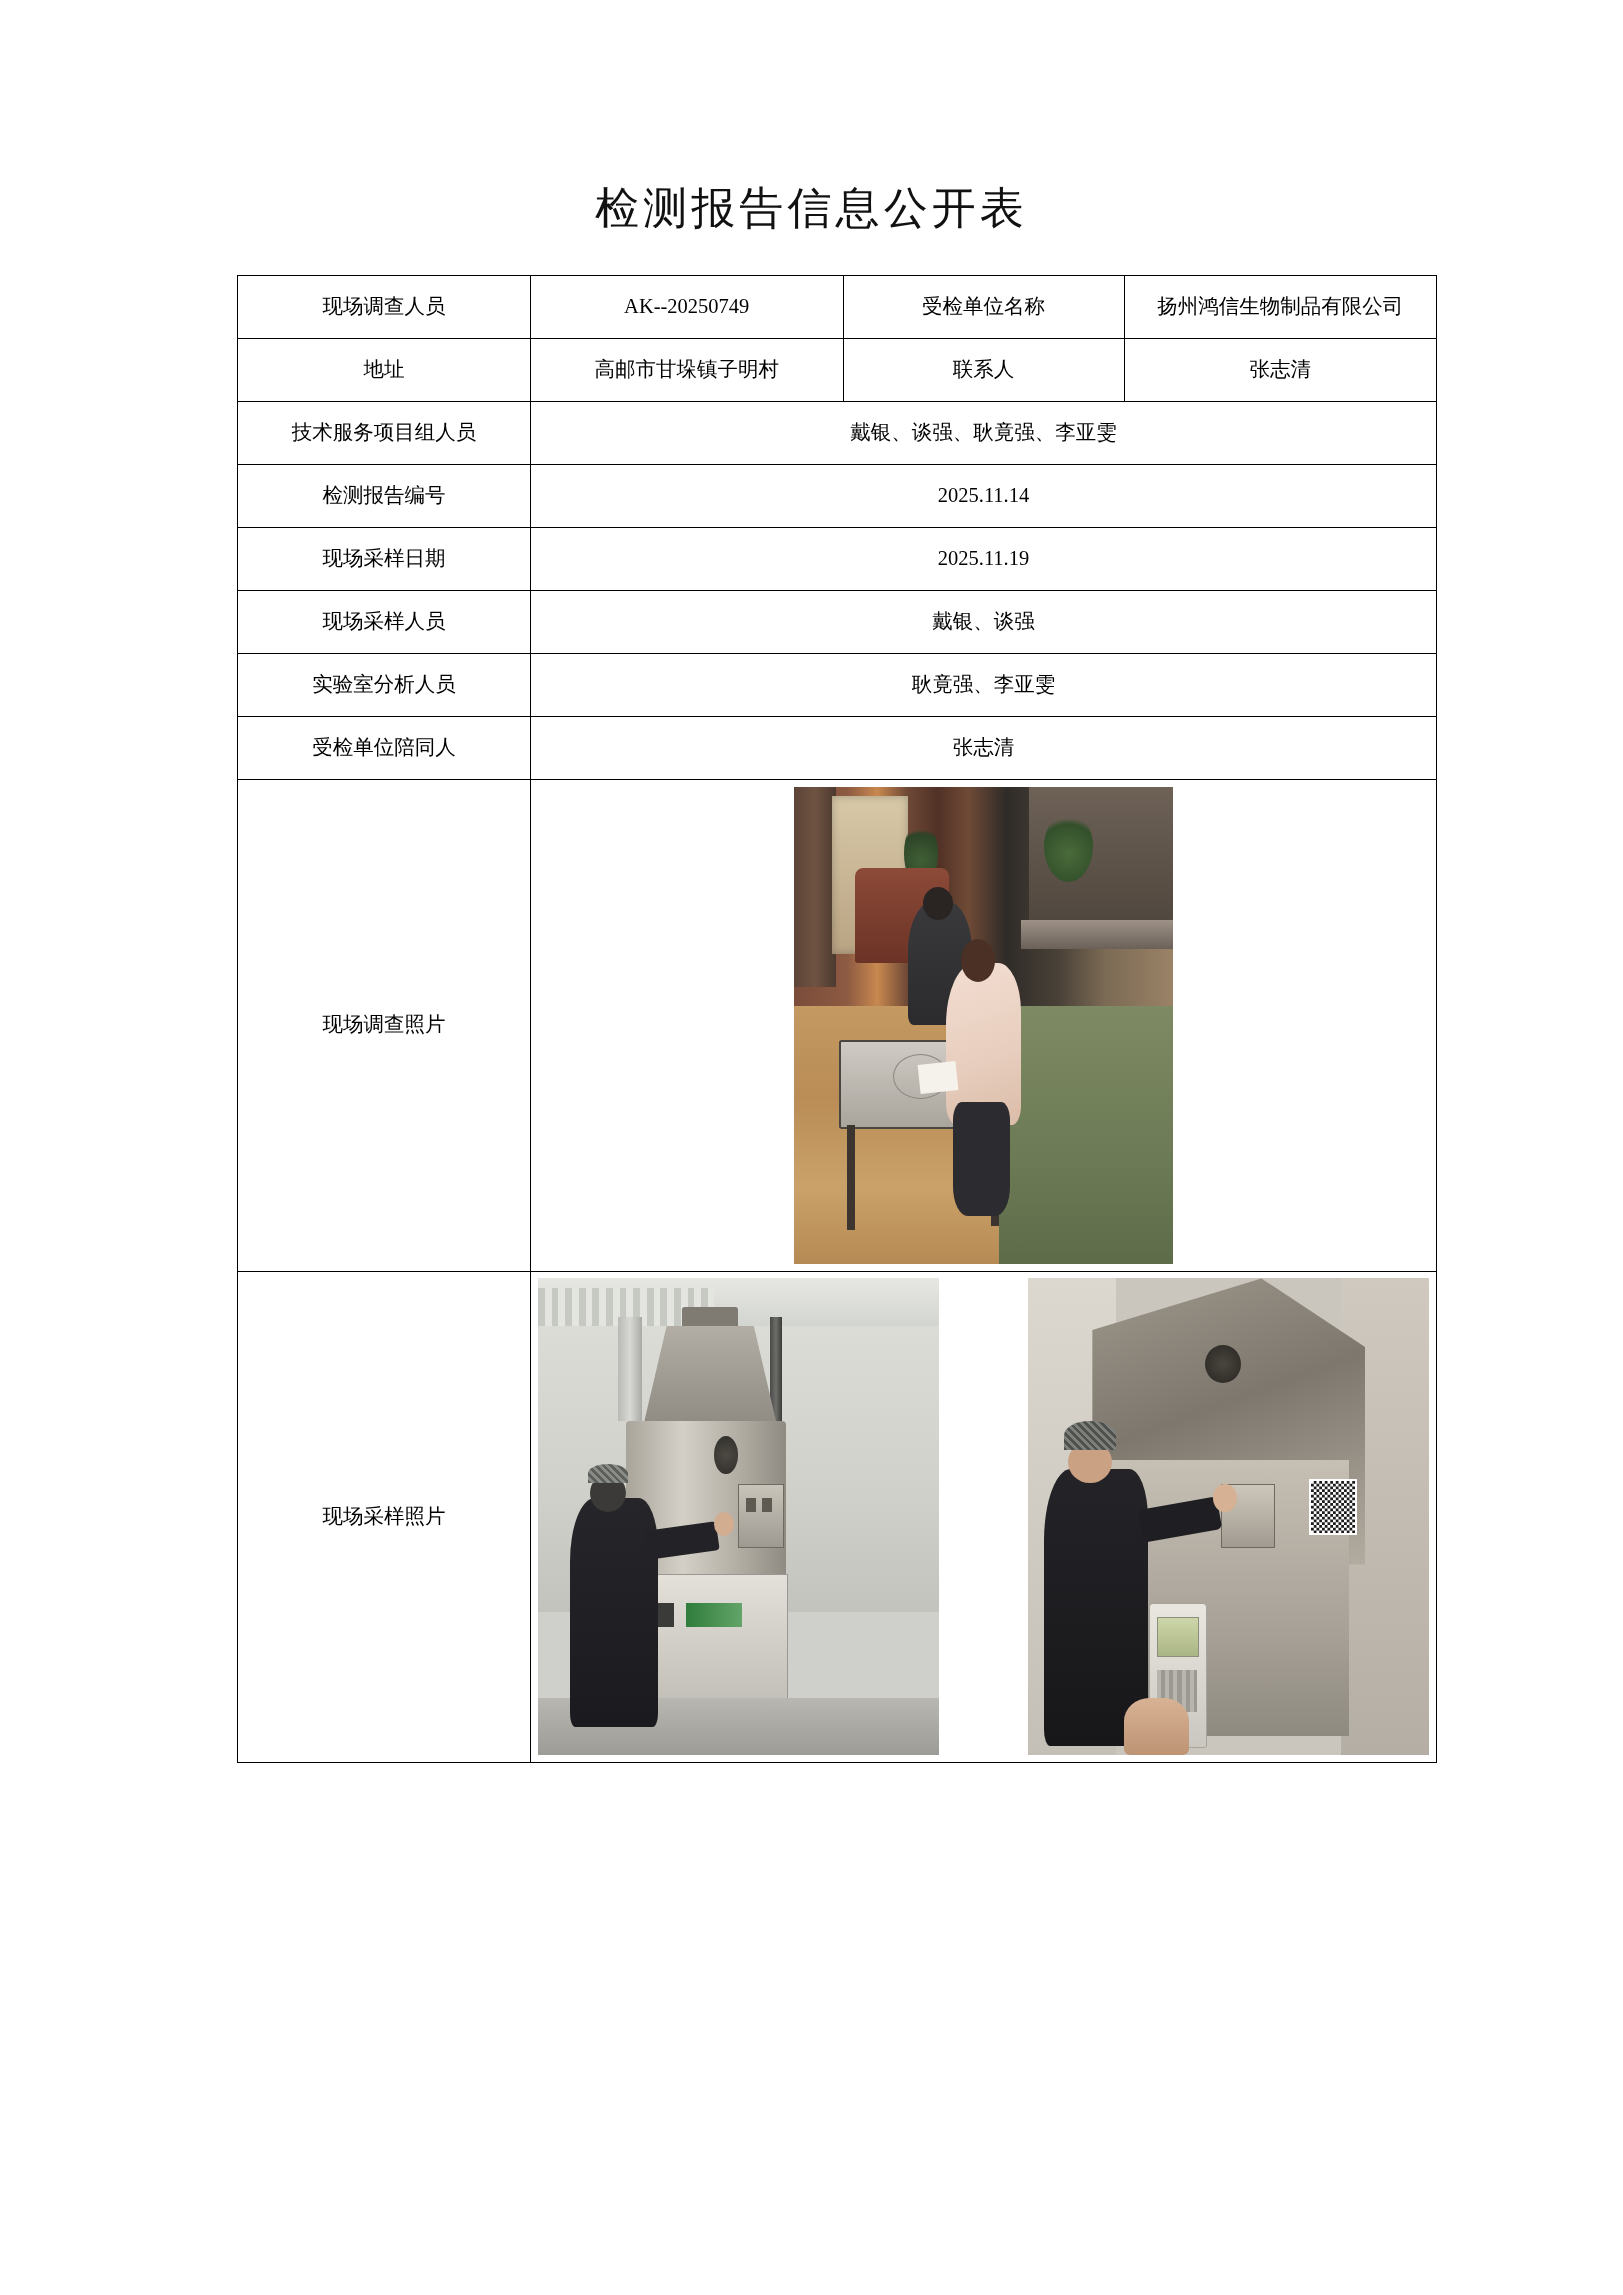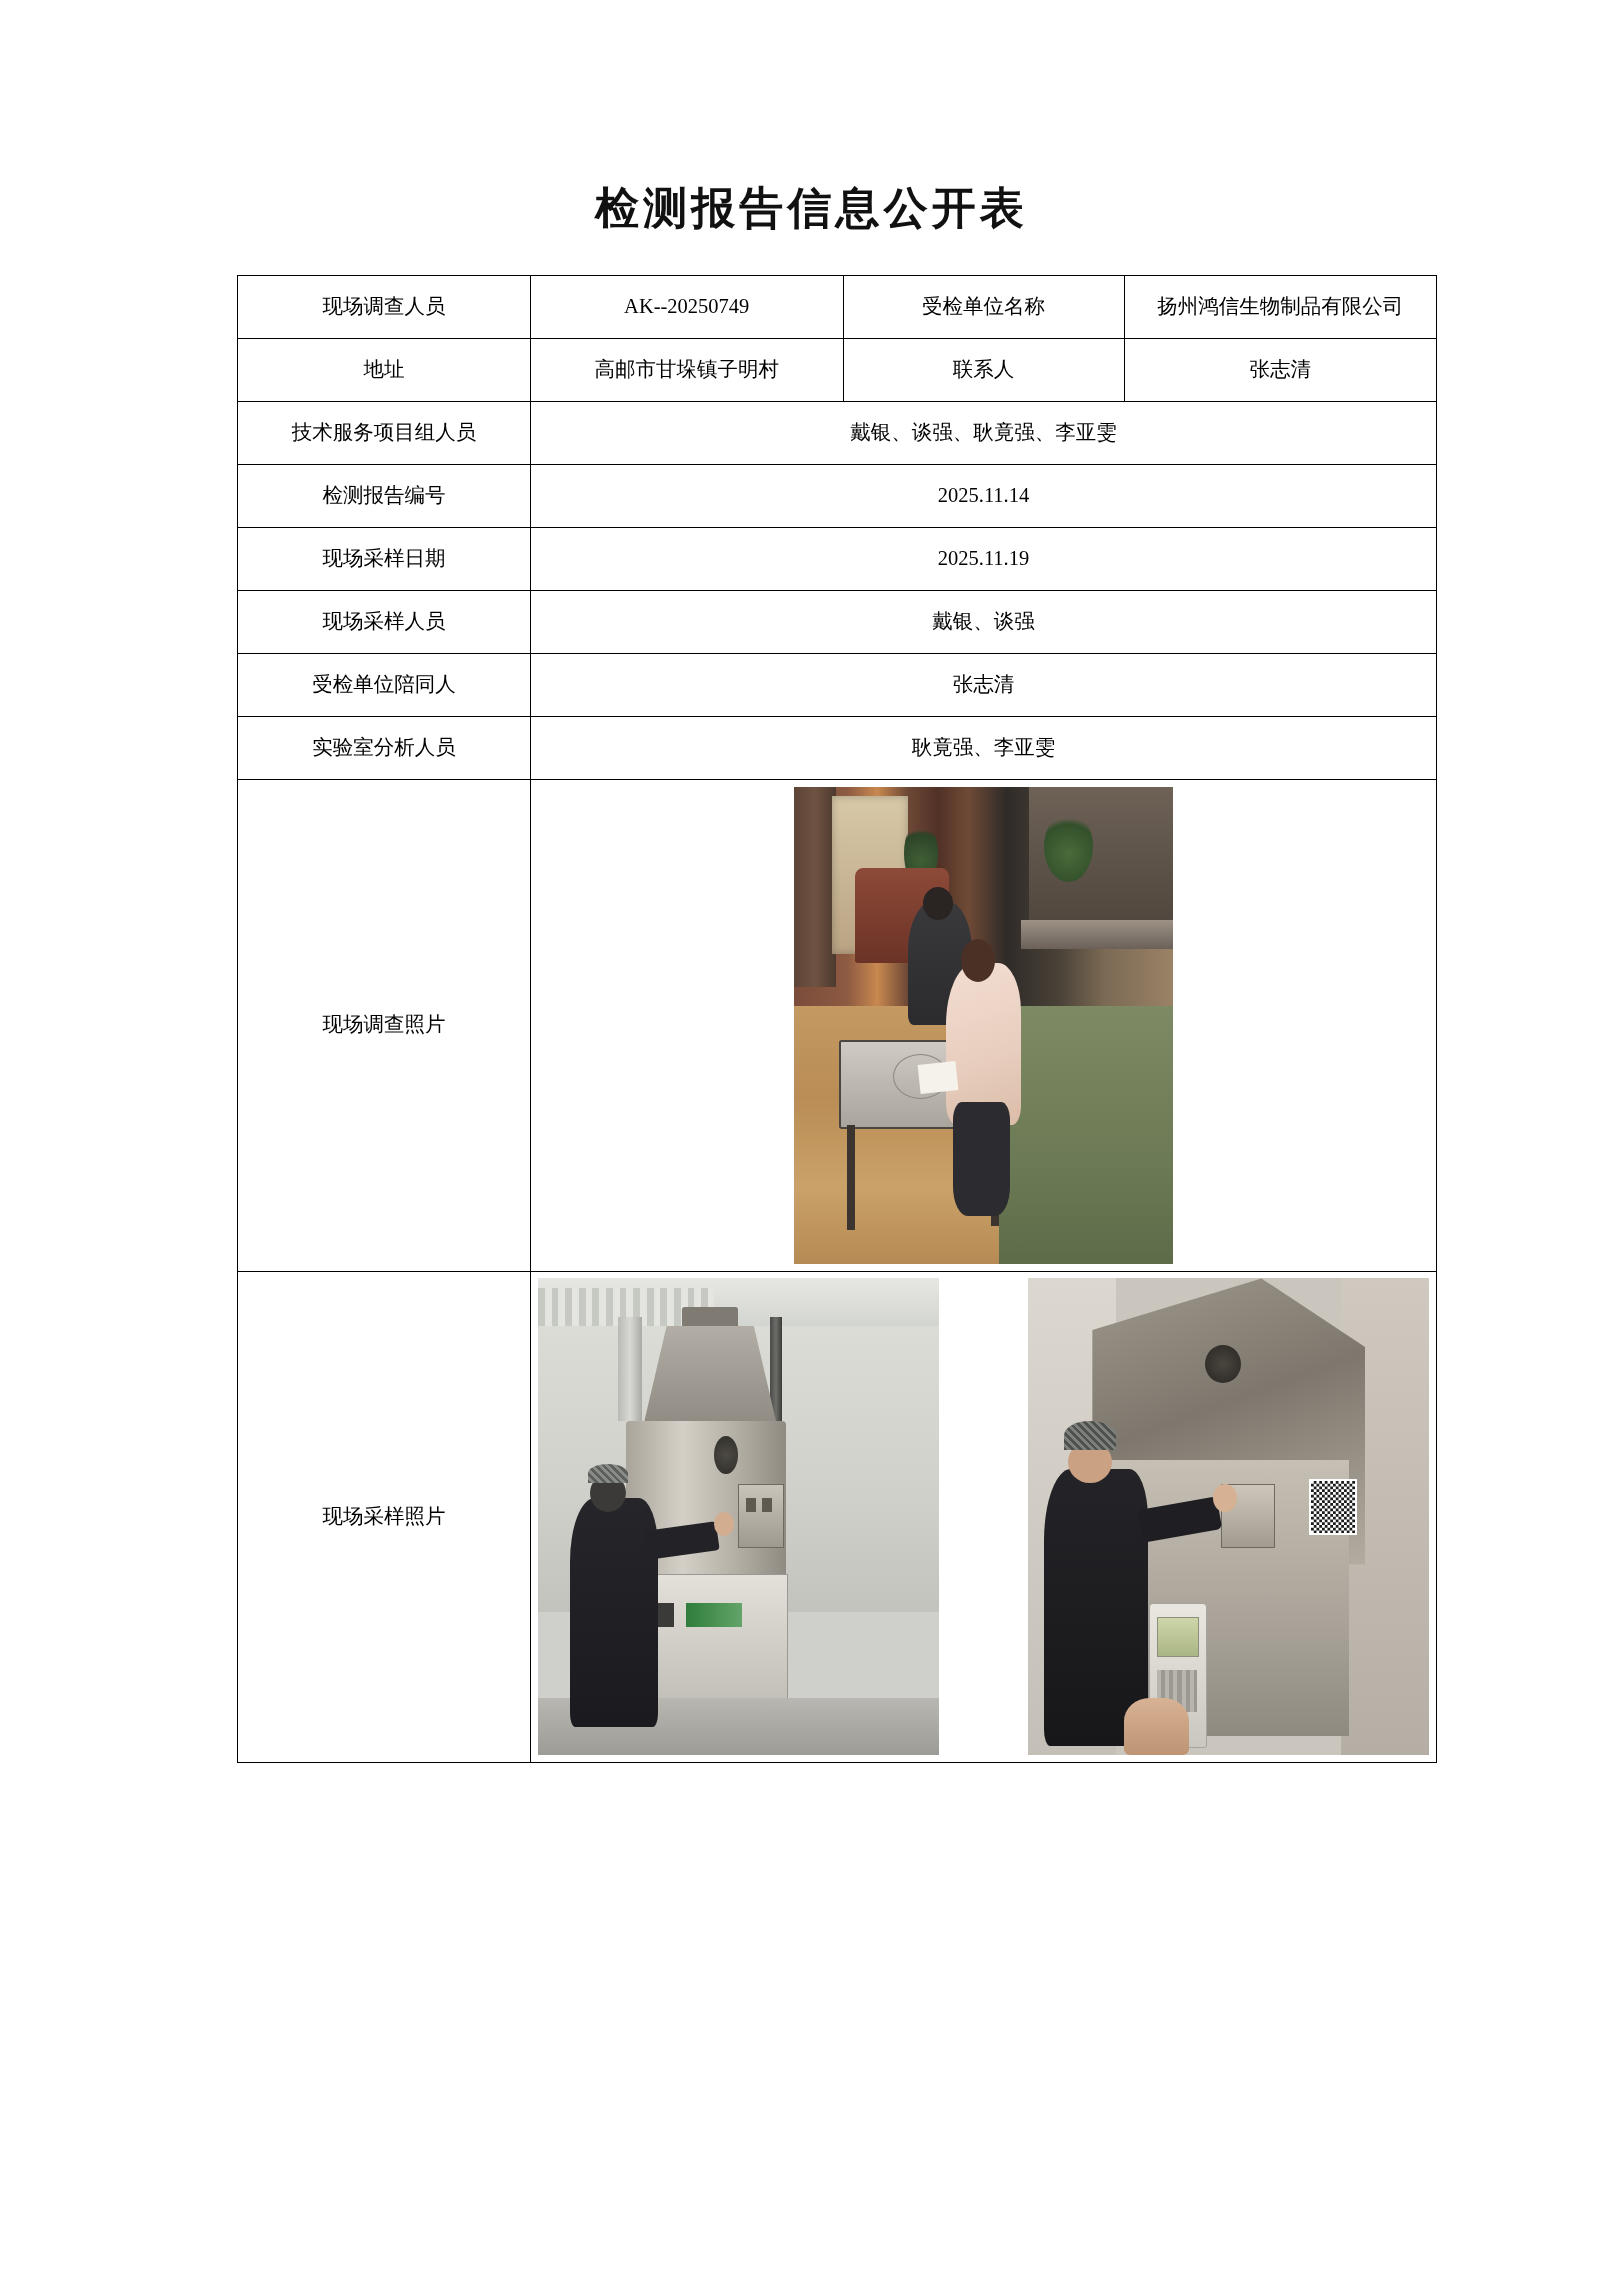--- a/index.html
+++ b/index.html
@@ -24,21 +24,21 @@
   }
   .doc-title {
     position: absolute;
     top: 179px;
     left: 0;
     width: 1623px;
     text-align: center;
     font-size: 44px;
     letter-spacing: 4.1px;
     font-family: "Liberation Serif", "DejaVu Serif", serif;
-    font-weight: 700;
+    font-weight: 400;
     color: #111;
   }
   table.main {
     position: absolute;
     top: 275px;
     left: 237px;
     width: 1200px;
     border-collapse: collapse;
     table-layout: fixed;
   }
@@ -255,27 +255,27 @@
         <td class="label">现场采样日期</td>
         <td colspan="3">2025.11.19</td>
       </tr>
 
       <tr class="row-h">
         <td class="label">现场采样人员</td>
         <td colspan="3">戴银、谈强</td>
       </tr>
 
       <tr class="row-h">
+        <td class="label">实验室分析人员</td>
+        <td colspan="3">耿竟强、李亚雯</td>
+      </tr>
+
+      <tr class="row-h">
         <td class="label">受检单位陪同人</td>
         <td colspan="3">张志清</td>
-      </tr>
-
-      <tr class="row-h">
-        <td class="label">实验室分析人员</td>
-        <td colspan="3">耿竟强、李亚雯</td>
       </tr>
 
       <tr>
         <td class="photo-label-cell">现场调查照片</td>
         <td colspan="3" class="photo-cell">
           <div class="photo-wrap1">
             <div class="photo1">
               <div class="p1-wallR"></div>
               <div class="p1-curtain"></div>
               <div class="p1-window"></div>

